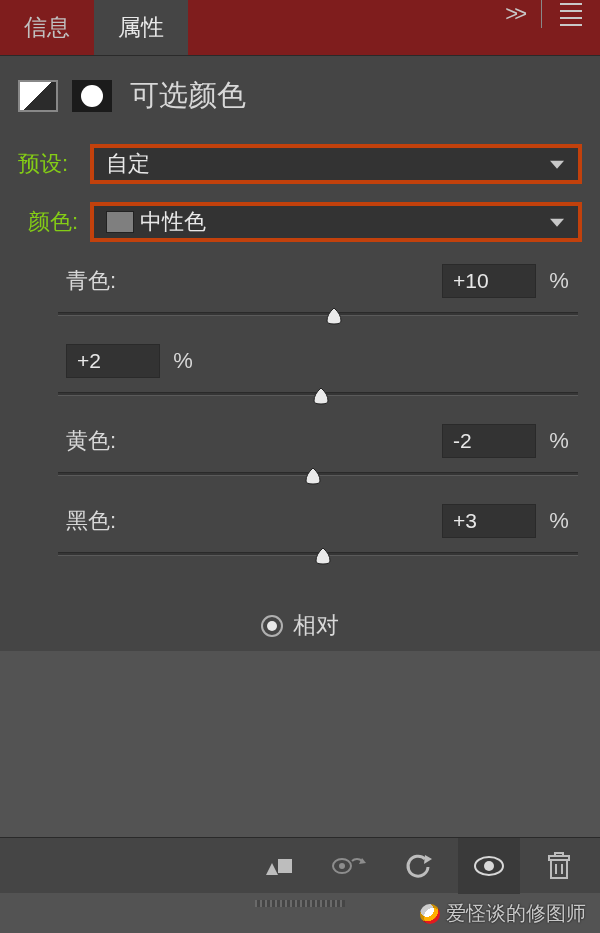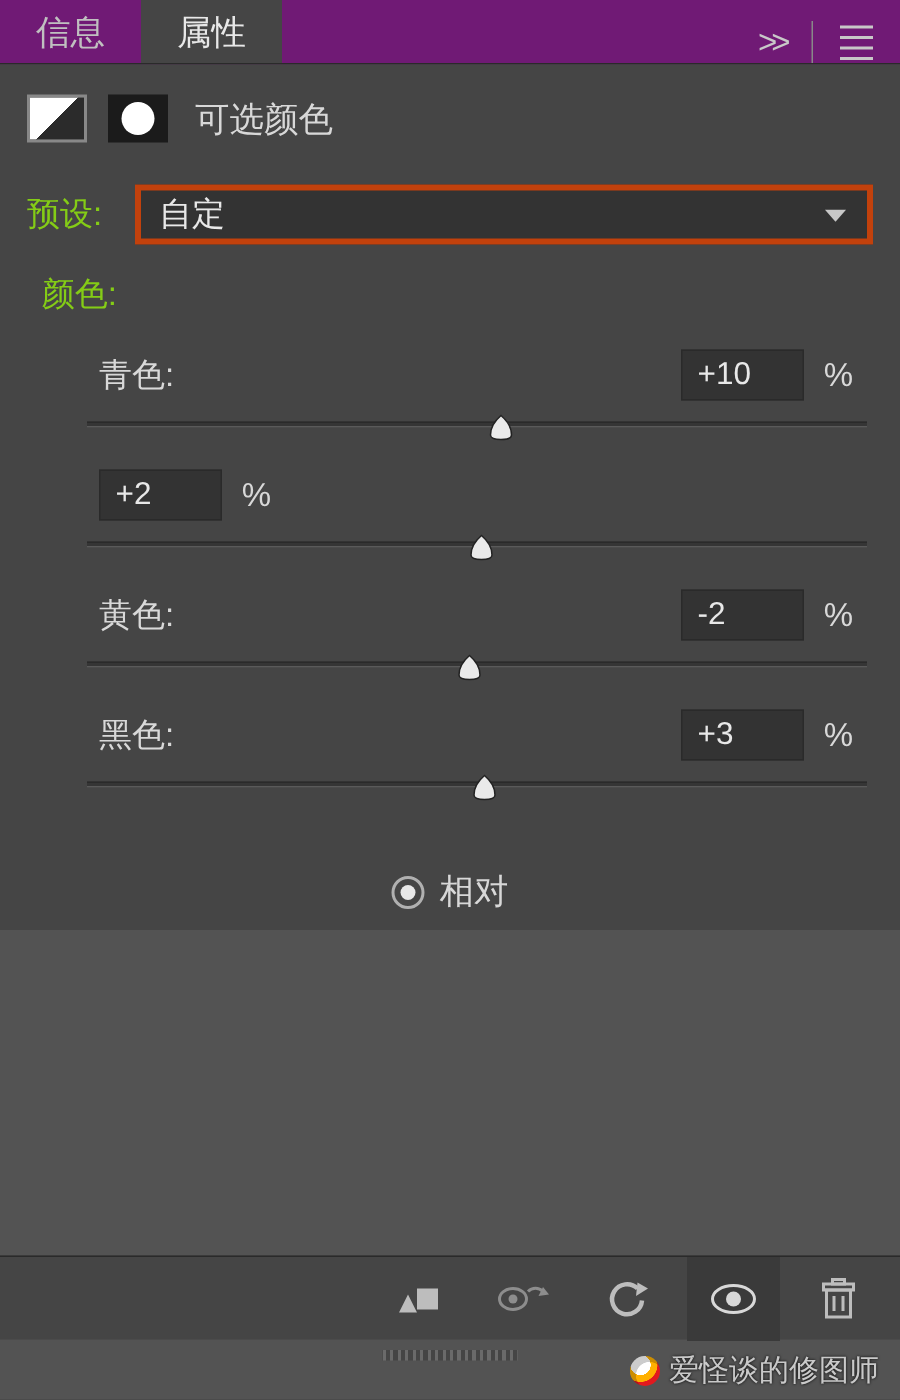--- a/index.html
+++ b/index.html
@@ -8,23 +8,23 @@
     height: 933px;
     background: #535353;
     font-family: "Microsoft YaHei", Arial, sans-serif;
     color: #d8d8d8;
     font-size: 22px;
     overflow: hidden;
     position: relative;
   }
   .panel-header {
     display: flex;
-    align-items: flex-end;
-    height: 43px;
-    background: #701a75;
+    align-items: flex-start;
+    height: 56px;
+    background: #7f1d1d;
     border-bottom: 1px solid #2a2a2a;
   }
   .tab {
     padding: 0 24px;
     height: 100%;
     display: flex;
     align-items: center;
     color: #c0c0c0;
     font-size: 23px;
     cursor: pointer;
@@ -54,21 +54,21 @@
   .adj-icon {
     width:40px; height:32px; position:relative;
     background: linear-gradient(135deg,#fff 49.5%, #2b2b2b 50%);
     border:2px solid #888;
   }
   .mask-icon {
     width:40px; height:32px; background:#1b1b1b;
     display:flex; align-items:center; justify-content:center;
   }
   .mask-icon::after { content:""; width:22px; height:22px; background:#fff; border-radius:50%; }
-  .title-text { font-size:23px; color:#d8d8d8; margin-left:4px; }
+  .title-text { font-size:29px; color:#d8d8d8; margin-left:4px; }
 
   .row {
     display:flex; align-items:center;
     padding: 6px 18px;
     gap: 12px;
   }
   .label { width:60px; font-size:22px; color:#84cc16; }
   .dropdown {
     flex:1; height:40px;
     background:#333333;
@@ -93,21 +93,21 @@
   }
 
   .sliders { padding: 6px 18px 10px 18px; margin-left: 36px; }
   .slider-block { margin-top:4px; margin-bottom:2px; }
   .slider-head {
     display:flex; align-items:center;
     padding: 6px 0 8px 12px;
   }
   .slider-name { flex:1; font-size:22px; color:#d8d8d8; }
   .value-box {
-    width:82px; height:34px;
+    width:94px; height:34px;
     background:#333333; border:1px solid #2a2a2a;
     color:#e8e8e8; font-size:21px;
     display:flex; align-items:center; padding:0 10px;
   }
   .pct { width:46px; text-align:center; font-size:22px; }
   .track-wrap { position:relative; height:28px; padding: 0 4px; }
   .track {
     position:absolute; left:4px; right:4px; top:6px;
     height:4px; background:#353535;
     border-top:1px solid #2a2a2a;
@@ -197,20 +197,24 @@
 
   <div class="row">
     <div class="label">预设:</div>
     <div class="dropdown">
       <span>自定</span>
     </div>
   </div>
 
   <div class="row" style="margin-top:6px;text-align:right;">
     <div class="label">颜色:</div>
+    <div class="dropdown">
+      <span class="swatch"></span>
+      <span>中性色</span>
+    </div>
   </div>
 
   <div class="sliders">
 
   <div class="slider-block">
         <div class="slider-head">
           <div class="slider-name">青色:</div>
           <div class="value-box">+10</div>
           <div class="pct">%</div>
         </div>

